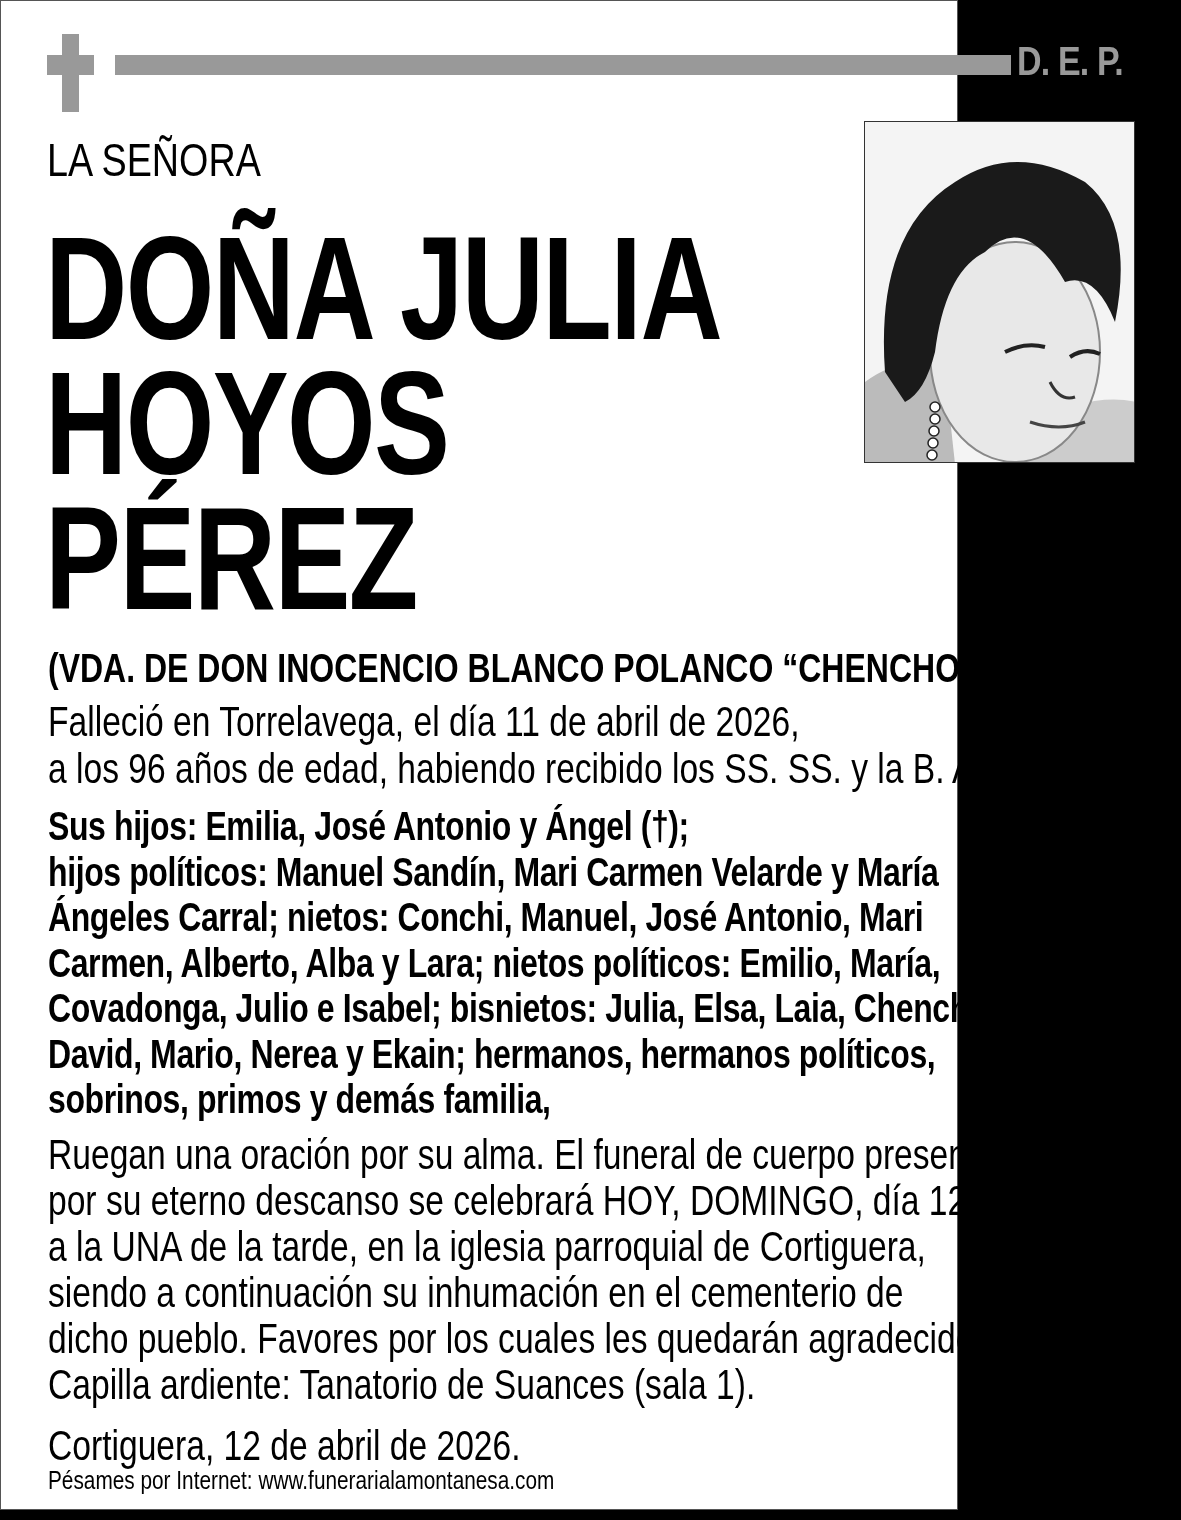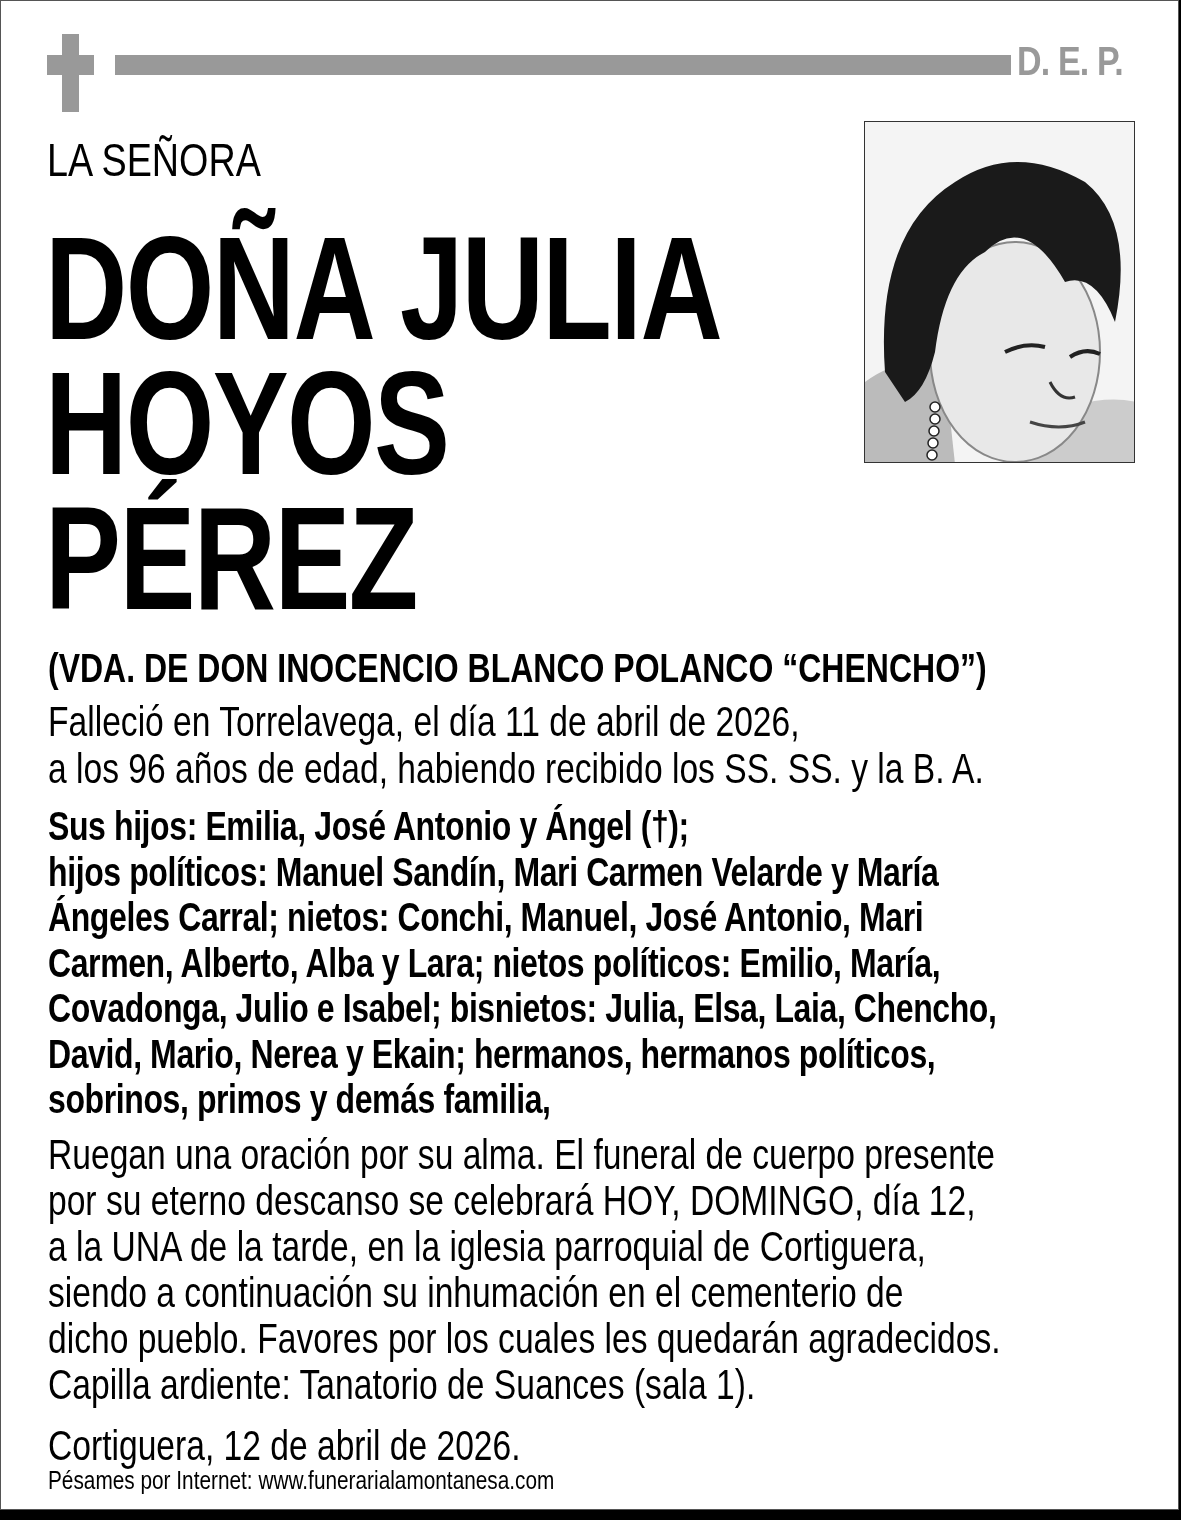--- a/index.html
+++ b/index.html
@@ -1,21 +1,21 @@
 <!DOCTYPE html>
 <html><head>
   <meta charset="utf-8">
   <style>
     html, body { margin:0; padding:0; }
     body {
       width:1181px; height:1520px; background:#000; position:relative; overflow:hidden;
       font-family:"Liberation Sans", sans-serif; color:#000;
     }
     .card {
-      position:absolute; left:0; top:0; width:1179px; height:1510px;
+      position:absolute; left:0; top:0; width:958px; height:1510px;
       background:#fff; border:1px solid #555; box-sizing:border-box;
     }
     .cross-v { position:absolute; left:61px; top:33px; width:17px; height:78px; background:#999; }
     .cross-h { position:absolute; left:46px; top:54px; width:47px; height:20px; background:#999; }
     .rule { position:absolute; left:114px; top:54px; width:896px; height:20px; background:#999; }
     .dep {
       position:absolute; left:1016px; top:38px; font-size:40px; font-weight:bold;
       color:#999; letter-spacing:-1px; transform:scaleX(0.85); transform-origin:left top;
       white-space:nowrap;
     }

